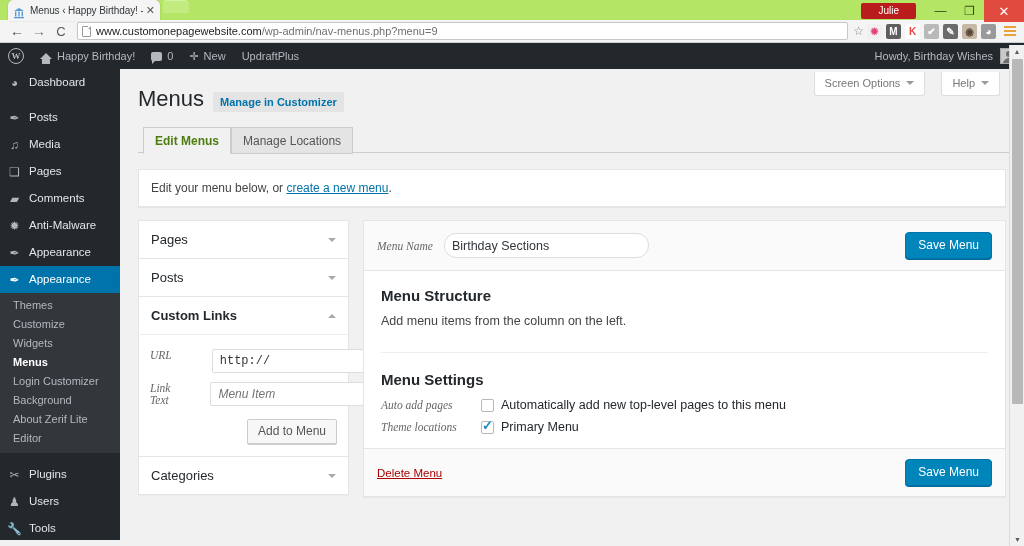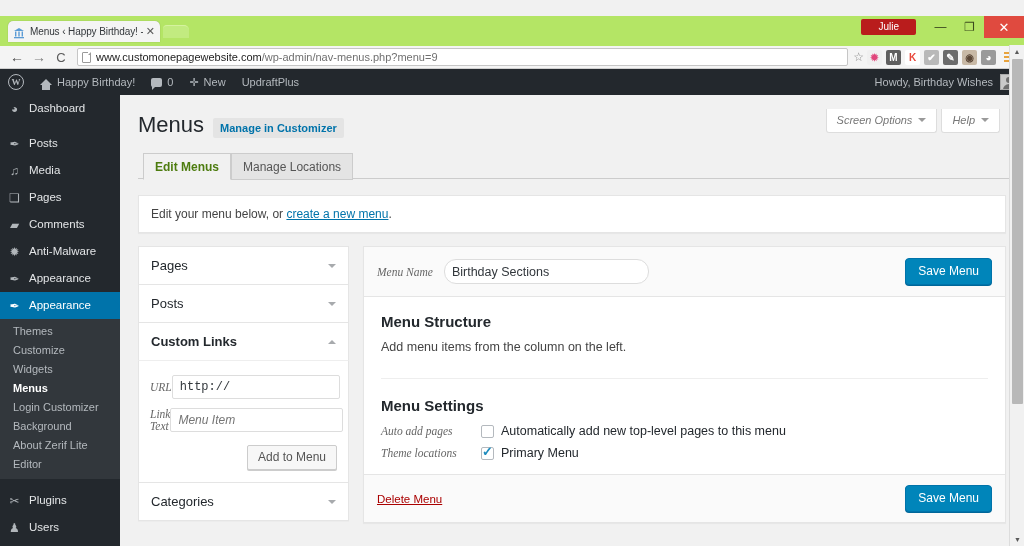--- a/index.html
+++ b/index.html
@@ -5,22 +5,22 @@
   * { box-sizing: border-box; margin: 0; padding: 0; }
   html, body {
     width: 1024px; height: 546px;
     font-family: "Liberation Sans", sans-serif;
     overflow: hidden; background: #f1f1f1;
   }
 
   
   #browser-chrome { width: 1024px; }
   .tabstrip {
-    height: 30px; background: #b4e565;
-    display: flex; align-items: center; position: relative; margin-top: 16px;
+    height: 20px; background: #b4e565;
+    display: flex; align-items: flex-start; position: relative;
   }
   .tab {
     margin-left: 8px; height: 21px; width: 152px;
     background: #f4f4f4; border-radius: 5px 5px 0 0;
     display: flex; align-items: center; padding: 0 5px;
     box-shadow: 0 0 1px rgba(0,0,0,.35);
   }
   .tab-favicon {
     width: 12px; height: 12px; flex: 0 0 12px; margin-right: 5px;
     position: relative;
@@ -168,21 +168,21 @@
     font-size: 12px;
   }
   .mi.current .ic { color: #fff; }
 
   
   .content {
     flex: 1; background: #f1f1f1; padding: 0 14px 0 14px;
     position: relative; overflow: hidden;
   }
   .screen-meta {
-    position: absolute; right: 24px; top: 14px; display: flex; gap: 4px; font-style: italic;
+    position: absolute; right: 24px; top: 3px; display: flex; gap: 16px;
   }
   .meta-btn {
     background: #fff; border: 1px solid #ddd; border-top: none;
     border-radius: 0 0 3px 3px; font-size: 11px; color: #777;
     padding: 5px 10px 6px; display: flex; align-items: center; gap: 6px;
   }
   .caret-d {
     border: 4px solid transparent; border-top-color: #9a9a9a;
     width: 0; height: 0; margin-top: 3px;
   }
@@ -226,21 +226,21 @@
     box-shadow: 0 1px 1px rgba(0,0,0,.02);
   }
   .acc-h.open { border-bottom: 1px solid #eee; font-weight: bold; }
   .acc-h:last-child { border-bottom: 1px solid #e5e5e5; }
   .tri-d { border: 4.5px solid transparent; border-top-color: #a7aaad; margin-top: 4px; }
   .tri-u { border: 4.5px solid transparent; border-bottom-color: #a7aaad; margin-bottom: 4px; }
   .acc-body {
     background: #fff; border: 1px solid #e5e5e5; border-top: none;
     border-bottom: none; padding: 14px 11px 12px;
   }
-  .fld { display: flex; align-items: center; margin-bottom: 9px; }
+  .fld { display: flex; margin-bottom: 9px; gap: 40px; }
   .fld-label {
     width: 55px; font-size: 11.5px; color: #666;
     font-style: italic; font-family: "Liberation Serif", serif;
   }
   .fld input {
     flex: 1; height: 24px; border: 1px solid #ddd; border-radius: 2px;
     padding: 0 7px; font-size: 12px; color: #32373c;
     font-family: "Liberation Mono", monospace; background: #fff;
   }
   .fld input.plain {

